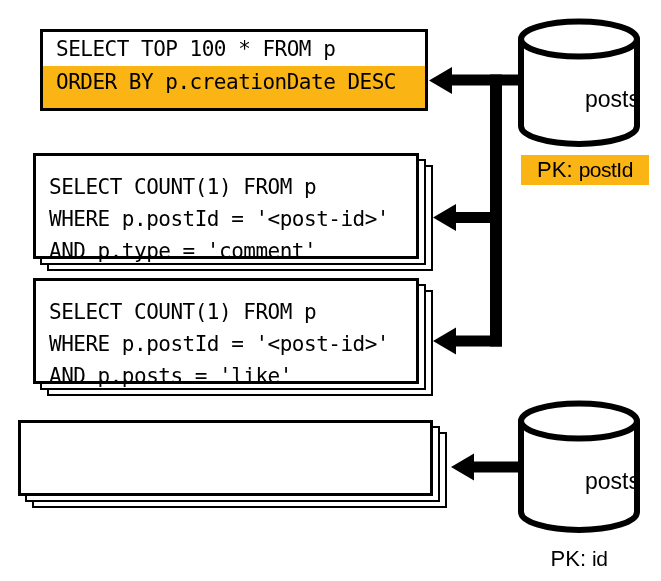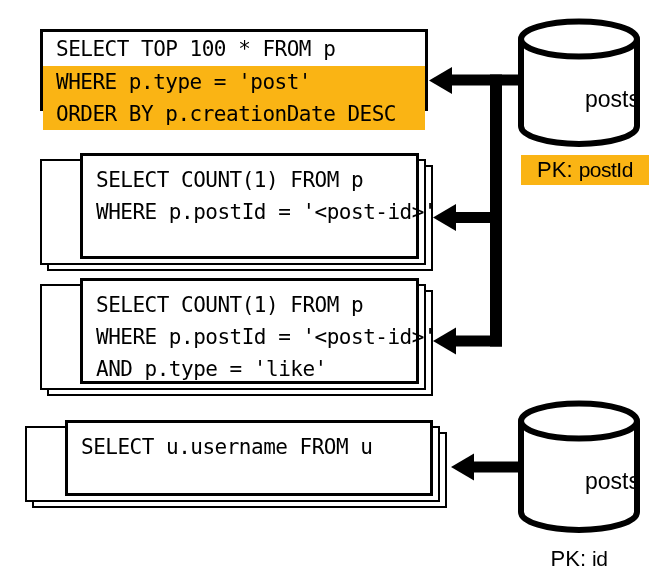--- a/index.html
+++ b/index.html
@@ -20,21 +20,21 @@
     z-index: 3;
   }
   .standalone { position: absolute; }
   .qline {
     height: 32px; line-height: 32px; padding-left: 13px;
     white-space: pre; letter-spacing: -0.5px;
   }
   .hl { background: var(--amber); }
   .box-top-query { background: var(--amber); }
   .box-top-query .qline-first { background: #ffffff; height: 34px; line-height: 34px; }
-  .stacked-pad { padding-top: 8px; margin-left: 47px; }
+  .stacked-pad { padding-top: 15px; }
 
   
   .stack { position: absolute; }
   .layer {
     position: absolute; inset: 0; background: #ffffff;
     border: 2px solid var(--ink);
   }
   .off1 { transform: translate(7px, 6px); z-index: 2; }
   .off2 { transform: translate(14px, 12px); z-index: 1; }
 
@@ -91,48 +91,47 @@
       <polygon points="433,341 456,327.5 456,354.5"></polygon>
     </g>
     <g fill="#000000">
       <rect x="471" y="461.5" width="50" height="11"></rect>
       <polygon points="451,467 474,453.5 474,480.5"></polygon>
     </g>
   </svg>
 
   <div class="query-box standalone box-top-query" style="left:40px; top:29px; width:388px; height:82px;">
     <div class="qline qline-first">SELECT TOP 100 * FROM p</div>
-    <div class="qline hl">WHERE p.type = 'post'</div>
     <div class="qline hl">ORDER BY p.creationDate DESC</div>
   </div>
 
   <div class="stack" style="left:33px; top:153px; width:386px; height:106px;">
     <div class="layer off2"></div>
     <div class="layer off1"></div>
     <div class="query-box stacked-pad">
       <div class="qline">SELECT COUNT(1) FROM p</div>
       <div class="qline">WHERE p.postId = '&lt;post-id&gt;'</div>
+      <div class="qline">AND p.type = 'comment'</div>
     </div>
   </div>
 
   <div class="stack" style="left:33px; top:278px; width:386px; height:106px;">
     <div class="layer off2"></div>
     <div class="layer off1"></div>
     <div class="query-box stacked-pad">
       <div class="qline">SELECT COUNT(1) FROM p</div>
       <div class="qline">WHERE p.postId = '&lt;post-id&gt;'</div>
-      <div class="qline">AND p.type = 'like'</div>
+      <div class="qline">AND p.posts = 'like'</div>
     </div>
   </div>
 
   <div class="stack" style="left:18px; top:420px; width:415px; height:76px;">
     <div class="layer off2"></div>
     <div class="layer off1"></div>
     <div class="query-box stacked-pad">
-      <div class="qline">SELECT u.username FROM u</div>
     </div>
   </div>
 
   <div class="db-label" style="top:86px;">posts</div>
   <div class="db-label" style="top:468px;">posts</div>
 
   <div class="pk-badge">
     <span>PK: </span><span class="pk-field">postId</span>
   </div>
   <div class="pk-plain">

